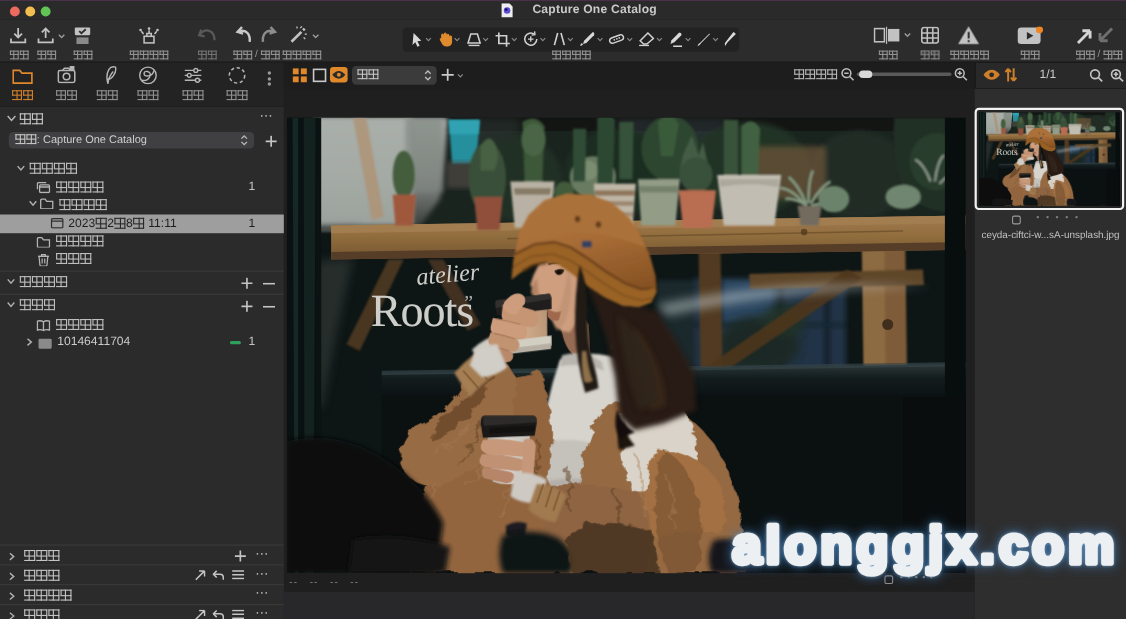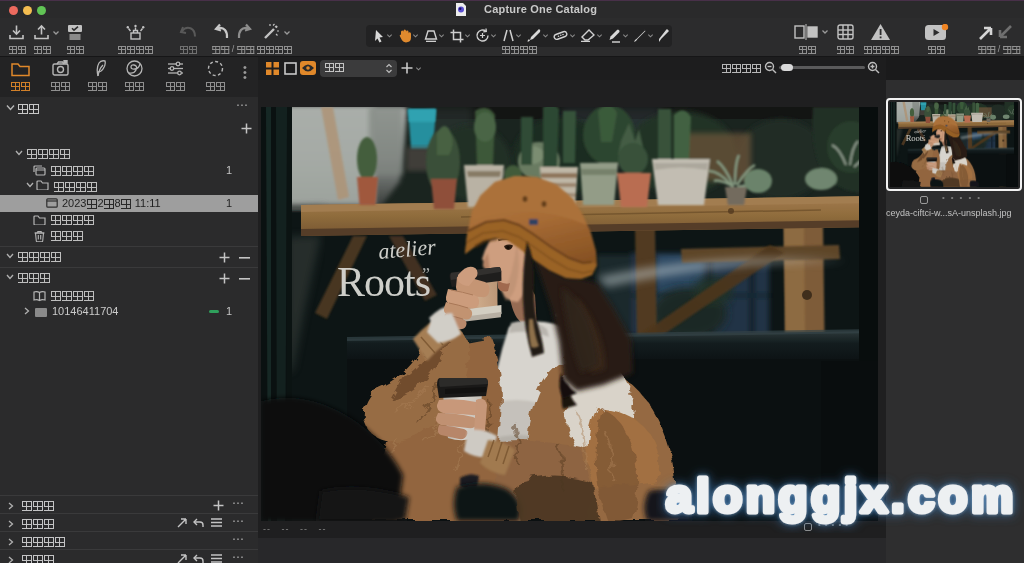--- a/index.html
+++ b/index.html
@@ -36,21 +36,21 @@
   #viewer { left:258px; top:80px; width:628px; height:483px; background:#1f1f20; }
   #photo { position:absolute; left:3px; top:27px; width:617px; height:414px; }
   #fnamebar { position:absolute; left:0; top:441px; width:628px; height:17px; background:#1e1e1f;
       color:#b5b5b5; font-size:9px; text-align:center; line-height:17px; }
   #bottomstrip { position:absolute; left:0; top:458px; width:628px; height:25px; background:#28282a; }
 
   
   #browser { left:886px; top:80px; width:138px; height:483px; background:#2e2e2f; }
   #thumbsel { position:absolute; left:0px; top:18px; width:136px; height:93px; border:2px solid #f2f2f2; border-radius:4px; background:#242425;}
   #thumbimg { position:absolute; left:2px; top:2px; width:128px; height:85px; overflow:hidden; }
-  #thumbcap { position:absolute; left:0; top:128px; width:138px; text-align:left; color:#c2c2c2; font-size:9px; }
+  #thumbcap { position:absolute; left:0; top:128px; width:138px; text-align:center; color:#c2c2c2; font-size:9px; }
 
   
   .z{display:inline-block;vertical-align:middle;opacity:.92;background:
     linear-gradient(currentColor,currentColor) 0 0/100% 1px no-repeat,
     linear-gradient(currentColor,currentColor) 0 50%/100% 1px no-repeat,
     linear-gradient(currentColor,currentColor) 0 100%/100% 1px no-repeat,
     linear-gradient(currentColor,currentColor) 50% 0/1px 100% no-repeat,
     linear-gradient(currentColor,currentColor) 100% 0/1px 100% no-repeat,
     linear-gradient(currentColor,currentColor) 0 0/1px 55% no-repeat;}
   .z9{width:8px;height:8px;margin:0 .5px}
@@ -690,29 +690,56 @@
         <path d="M3.5,5.5 h4"></path>
       </svg>
     <div class="ic" style="left:521px;top:9px;width:86px;height:3px;background:#5a5a5b;border-radius:2px"></div>
     <div class="ic" style="left:523px;top:7px;width:12px;height:7px;background:#d9d9d9;border-radius:3.5px"></div>
     <svg class="ic" style="left:609px;top:4px" width="13" height="13" viewBox="0 0 13 13" fill="none" stroke="#bdbdbd" stroke-width="1.4">
         <circle cx="5.5" cy="5.5" r="4"></circle>
         <path d="M8.5,8.5 L12,12"></path>
         <path d="M3.5,5.5 h4 M5.5,3.5 v4"></path>
       </svg>
   </div>
+  <div id="browserbar" class="abs">
+    <svg class="ic" style="left:7px;top:6px" width="15" height="10" viewBox="0 0 15 10">
+        <path d="M0,5 Q3.5,0.5 7.5,0.5 Q11.5,0.5 15,5 Q11.5,9.5 7.5,9.5 Q3.5,9.5 0,5 z" fill="#ce7f28"></path>
+        <circle cx="7.5" cy="5" r="2.2" fill="#29292a"></circle>
+      </svg>
+    <svg class="ic" style="left:26px;top:4px" width="12" height="14" viewBox="0 0 12 14" fill="none" stroke="#ce7f28" stroke-width="1.8">
+        <path d="M3.5,13 V1.5 M3.5,1.5 L1,4.5 M3.5,1.5 L6,4.5"></path>
+        <path d="M8.5,1 V12.5 M8.5,12.5 L6,9.5 M8.5,12.5 L11,9.5"></path>
+      </svg>
+    <div class="ic" style="left:58px;top:5px;color:#c9c9c9;font-size:11px">1/1</div>
+    <svg class="ic" style="left:103px;top:5px" width="13" height="13" viewBox="0 0 13 13" fill="none" stroke="#c4c4c4" stroke-width="1.5">
+        <circle cx="5.5" cy="5.5" r="4"></circle>
+        <path d="M8.5,8.5 L12,12"></path>
+      </svg>
+    <svg class="ic" style="left:122px;top:5px" width="13" height="13" viewBox="0 0 13 13" fill="none" stroke="#c4c4c4" stroke-width="1.5">
+        <circle cx="5.5" cy="5.5" r="4"></circle>
+        <path d="M8.5,8.5 L12,12"></path>
+        <path d="M3.5,5.5 h4 M5.5,3.5 v4"></path>
+      </svg>
+  </div>
 
   <div id="sidebar" class="abs">
 
     <svg class="ic" style="left:6px;top:7px" width="9" height="7" viewBox="0 0 9 7" fill="none" stroke="#b5b5b5" stroke-width="1.4">
         <path d="M1,1.5 L4.5,5.5 8,1.5"></path>
       </svg>
     <div class="ic" style="left:17px;top:5px;color:#d5d5d5;font-size:11px"><span class="z z11"></span><span class="z z11"></span></div>
     <div class="ic" style="left:236px;top:1px;color:#b0b0b0;font-size:12px;letter-spacing:1px">⋯</div>
 
+    <div class="ic" style="left:8px;top:23px;width:223px;height:15px;background:#404042;border-radius:4px;color:#cfcfcf;font-size:10px;line-height:15px">
+      <span class="z z10" style="margin-left:6px;margin-top:-2px"></span><span class="z z10" style="margin-top:-2px"></span><span style="font-size:10px">: Capture One Catalog</span>
+      <svg style="position:absolute;right:5px;top:2px" width="8" height="11" viewBox="0 0 8 11" fill="none" stroke="#bdbdbd" stroke-width="1.2">
+          <path d="M1.5,4 L4,1.5 6.5,4"></path>
+          <path d="M1.5,7 L4,9.5 6.5,7"></path>
+        </svg>
+    </div>
     <svg class="ic" style="left:241px;top:26px" width="11" height="11" viewBox="0 0 11 11" fill="none" stroke="#c4c4c4" stroke-width="1.5">
         <path d="M5.5,0.5 V10.5 M0.5,5.5 H10.5"></path>
       </svg>
 
     <svg class="ic" style="left:15px;top:53px" width="8" height="6" viewBox="0 0 8 6" fill="none" stroke="#b0b0b0" stroke-width="1.3">
         <path d="M1,1 L4,4.5 7,1"></path>
       </svg>
     <div class="srow" style="top:50px;left:26px;width:120px"><span class="z z11"></span><span class="z z11"></span><span class="z z11"></span><span class="z z11"></span></div>
     <svg class="ic" style="left:33px;top:68px" width="13" height="11" viewBox="0 0 13 11" fill="none" stroke="#b5b5b5" stroke-width="1.2">
         <rect x="3" y="3" width="9" height="7" rx="1"></rect>

